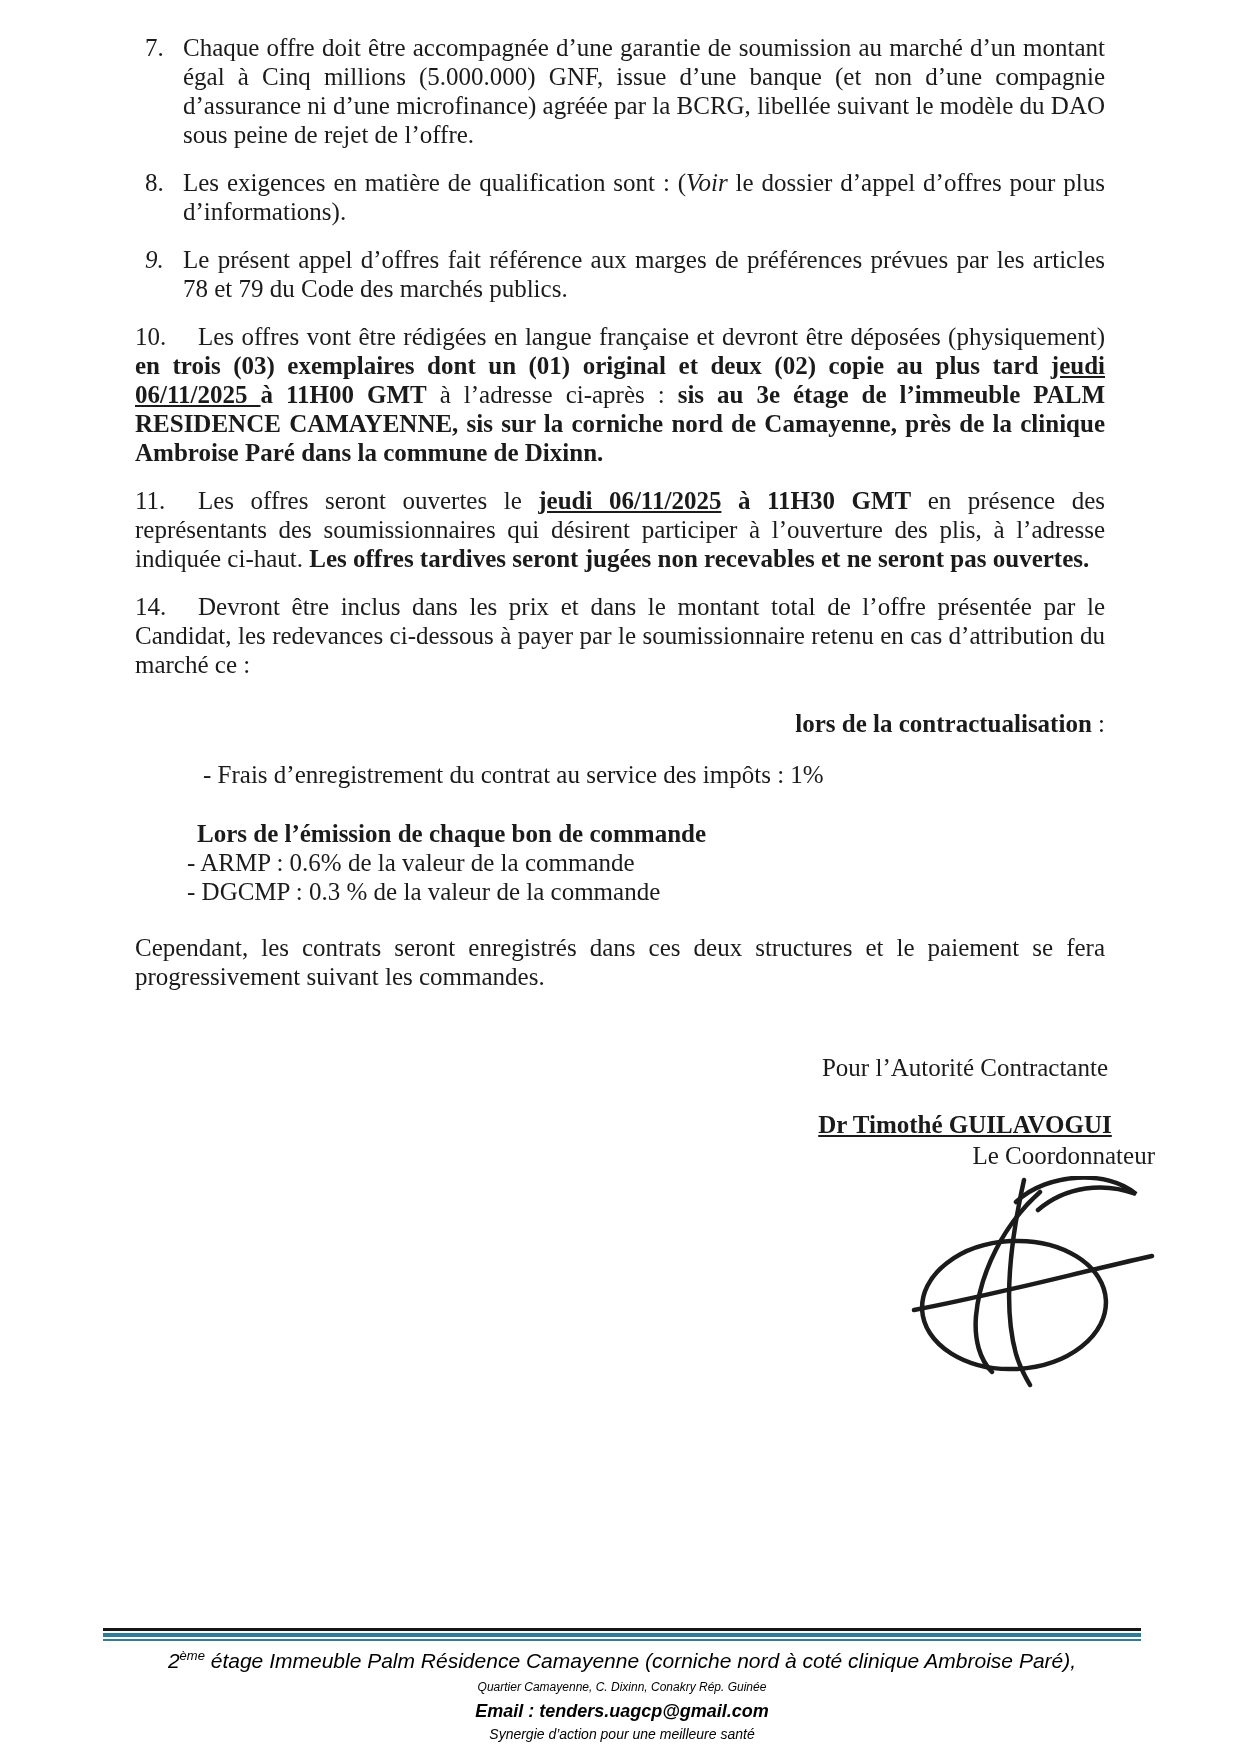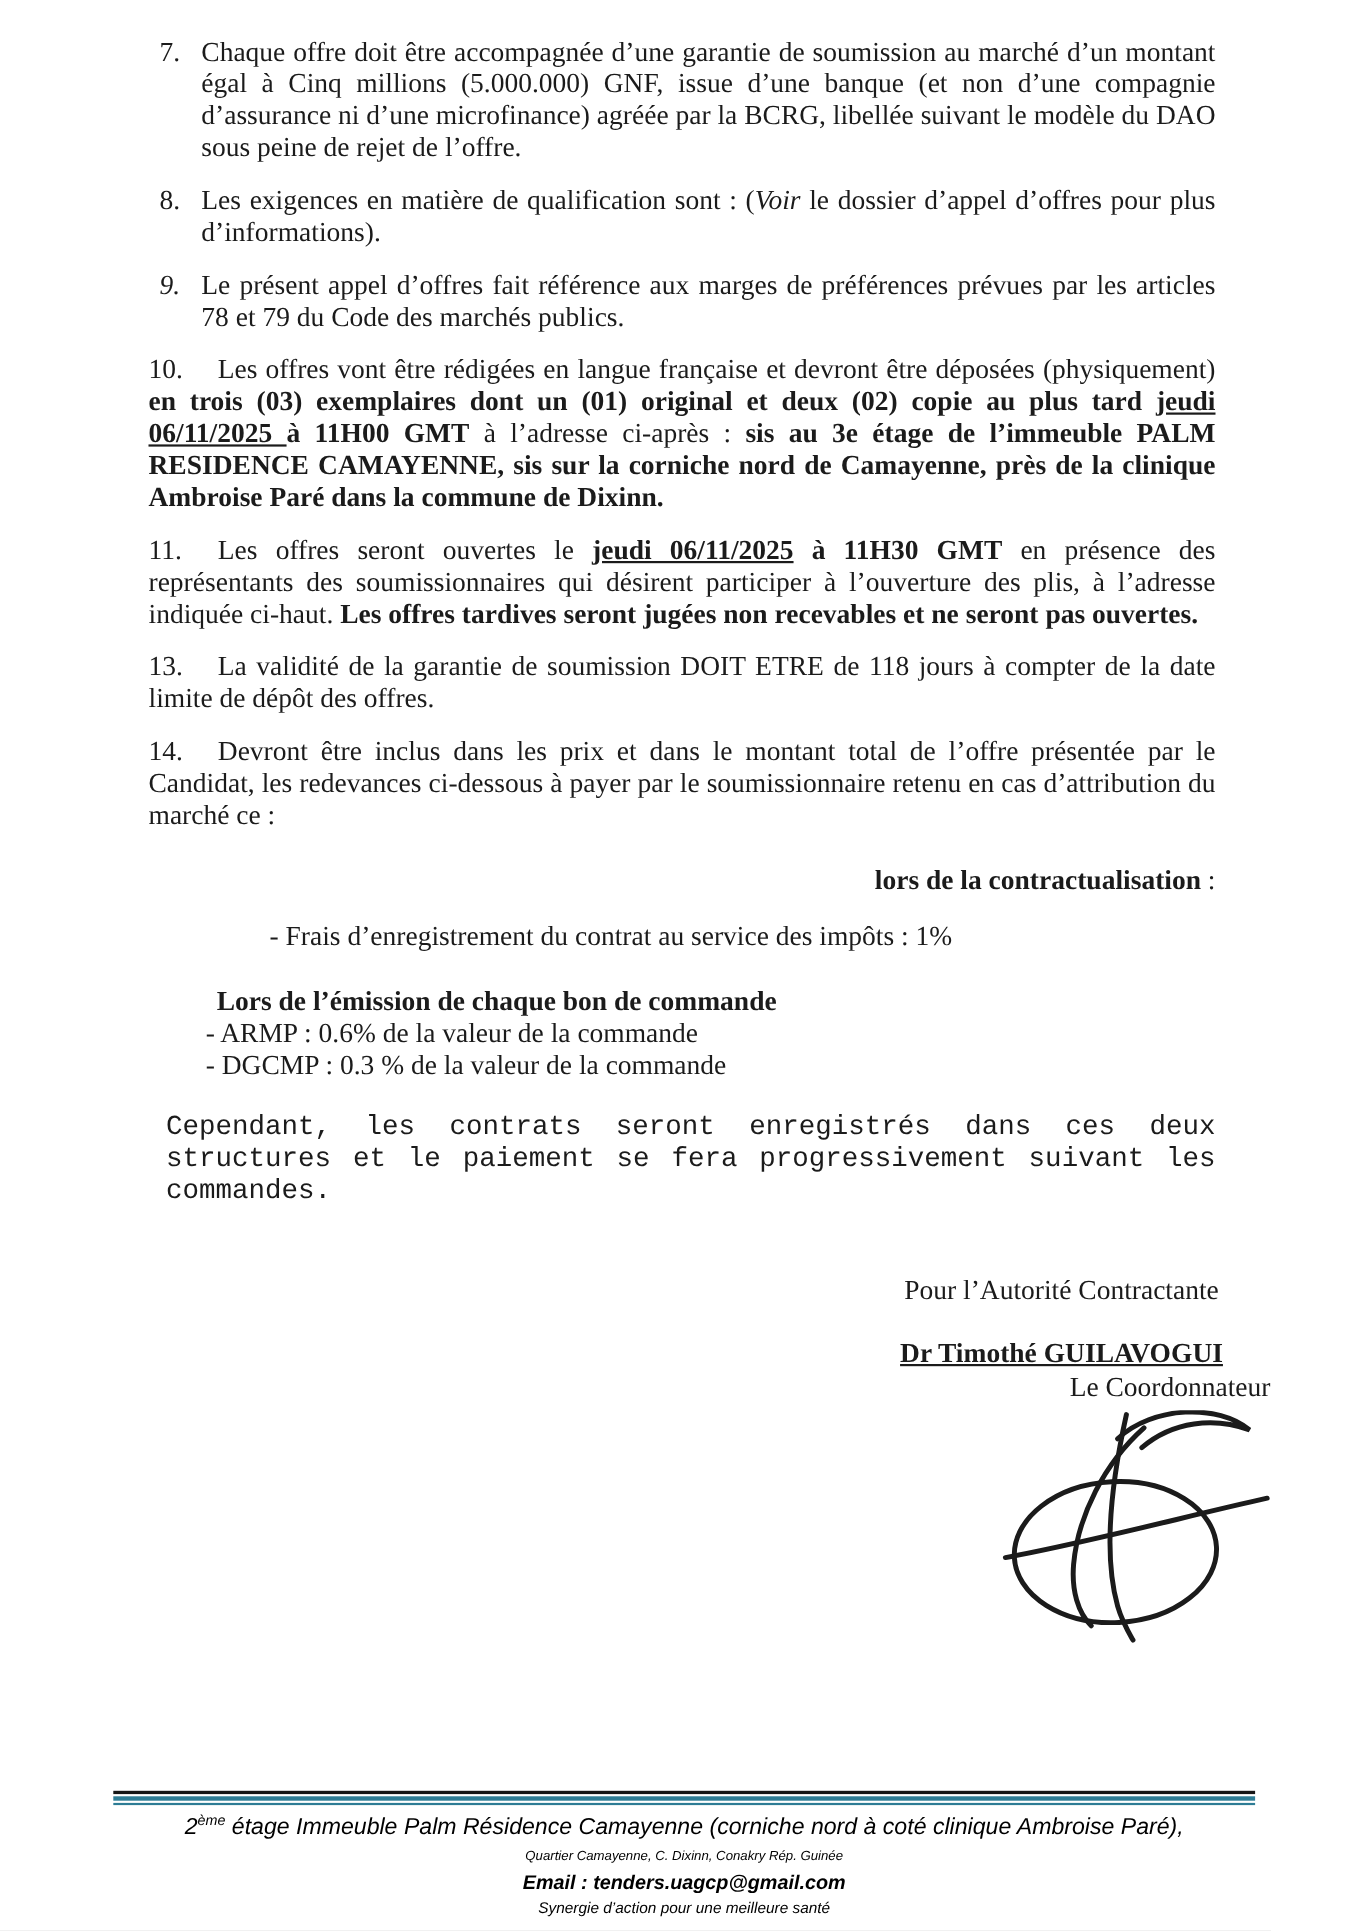--- a/index.html
+++ b/index.html
@@ -16,24 +16,24 @@
   }
   
   .hitem{position:relative;padding-left:48px;margin:0 0 19px 0;text-align:justify;}
   .hitem .num{position:absolute;left:10px;top:0;}
   .hitem .num.italic{font-style:italic;}
   
   .para{margin:0 0 19px 0;text-align:justify;}
   .para .pnum{display:inline-block;width:63px;}
   
   .fee-h1{margin:30px 0 22px 62px;text-align:right;}
-  .fee-b1{margin:0 0 30px 110px;font-family:Liberation Serif, serif;}
+  .fee-b1{margin:0 0 30px 68px;font-family:Liberation Serif, serif;}
   .fee-h2{margin:0 0 0 62px;font-weight:bold;}
   .fee-b{margin:0 0 0 52px;}
-  .closing{margin:27px 0 0 16px;text-align:justify;font-family:Liberation Mono, monospace;}
+  .closing{margin:27px 0 0 0;text-align:justify;}
   .dateline{margin:26px 0 0 0;}
   
   .sig-block{margin:62px 0 0 640px;width:380px;text-align:center;}
   .sig-for{margin:0 0 0 0;}
   .sig-name{margin:28px 0 0 0;font-weight:bold;text-decoration:underline;}
   .sig-role{margin:2px 0 0 0;text-align:right;}
   .sig-scribble{display:block;margin:6px 0 0 125px;}
   
   .footer{position:absolute;left:103px;right:100px;top:1628px;text-align:center;
           font-family:Liberation Sans, sans-serif;font-style:italic;color:#000000;}
@@ -65,21 +65,20 @@
   <div class="hitem">
     <span class="num italic">9.</span>
     <span class="txt"><span>Le présent appel d’offres fait référence aux marges de préférences prévues par les articles 78 et 79 du Code des marchés publics.</span></span>
   </div>
 
   <p class="para"><span class="pnum">10.</span><span><span>Les offres vont être rédigées en langue française et devront être déposées (physiquement) </span><span style="font-weight: bold;">en trois (03) exemplaires dont un (01) original et deux (02) copie au plus tard </span><span style="font-weight: bold; text-decoration: underline;">jeudi 06/11/2025 </span><span style="font-weight: bold;">à 11H00 GMT</span><span> à l’adresse ci-après : </span><span style="font-weight: bold;">sis au 3e étage de l’immeuble PALM RESIDENCE CAMAYENNE, sis sur la corniche nord de Camayenne, près de la clinique Ambroise Paré dans la commune de Dixinn.</span></span></p>
 
   <p class="para"><span class="pnum">11.</span><span><span>Les offres seront ouvertes le </span><span style="font-weight: bold; text-decoration: underline;">jeudi 06/11/2025</span><span style="font-weight: bold;"> à 11H30 GMT</span><span> en présence des représentants des soumissionnaires qui désirent participer à l’ouverture des plis, à l’adresse indiquée ci-haut. </span><span style="font-weight: bold;">Les offres tardives seront jugées non recevables et ne seront pas ouvertes.</span></span></p>
 
 
-  <p class="para"><span class="pnum">13.</span><span><span>La validité de la garantie de soumission DOIT ETRE de 118 jours à compter de la date limite de dépôt des offres.</span></span></p>
 
   <p class="para"><span class="pnum">14.</span><span><span>Devront être inclus dans les prix et dans le montant total de l’offre présentée par le Candidat, les redevances ci-dessous à payer par le soumissionnaire retenu en cas d’attribution du marché ce :</span></span></p>
 
   <p class="fee-h1"><span style="font-weight: bold;">lors de la contractualisation</span><span> :</span></p>
 
   <p class="fee-b1">- Frais d’enregistrement du contrat au service des impôts : 1%</p>
 
   <p class="fee-h2">Lors de l’émission de chaque bon de commande</p>
   <p class="fee-b">- ARMP : 0.6% de la valeur de la commande</p>
   <p class="fee-b">- DGCMP : 0.3 % de la valeur de la commande</p>

